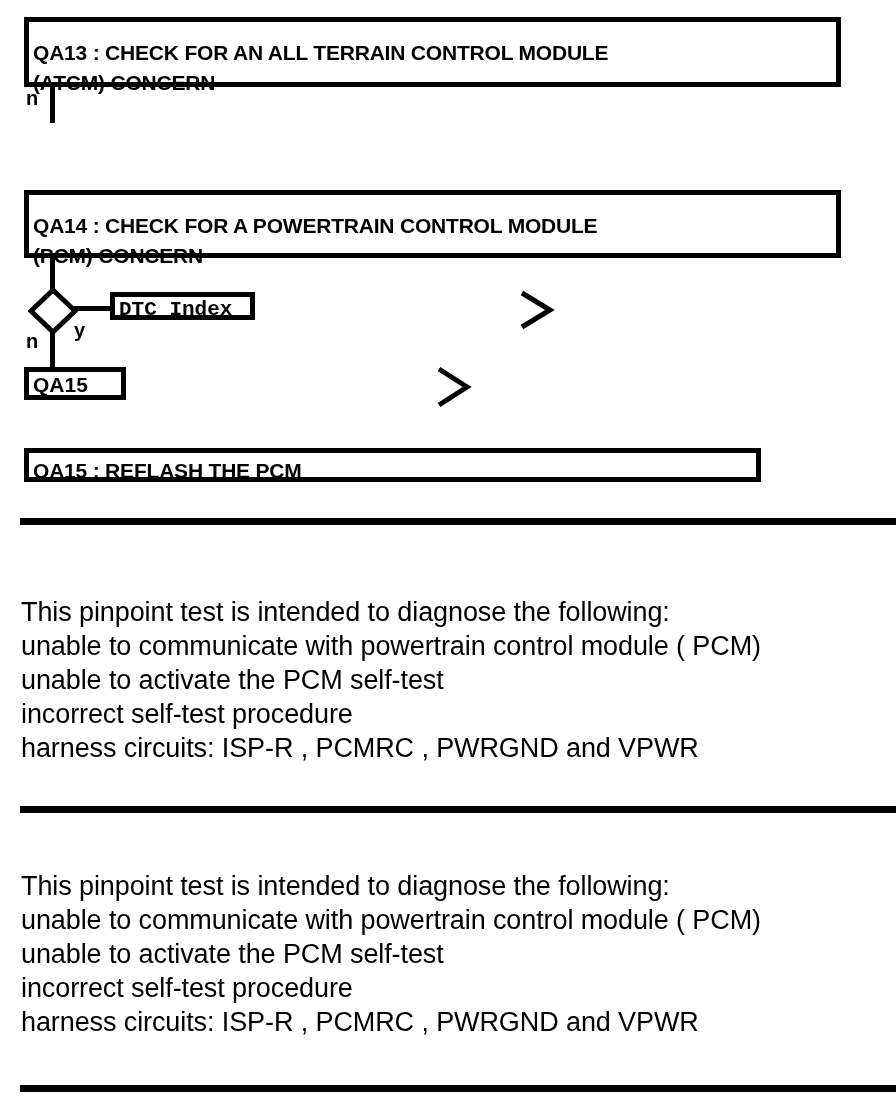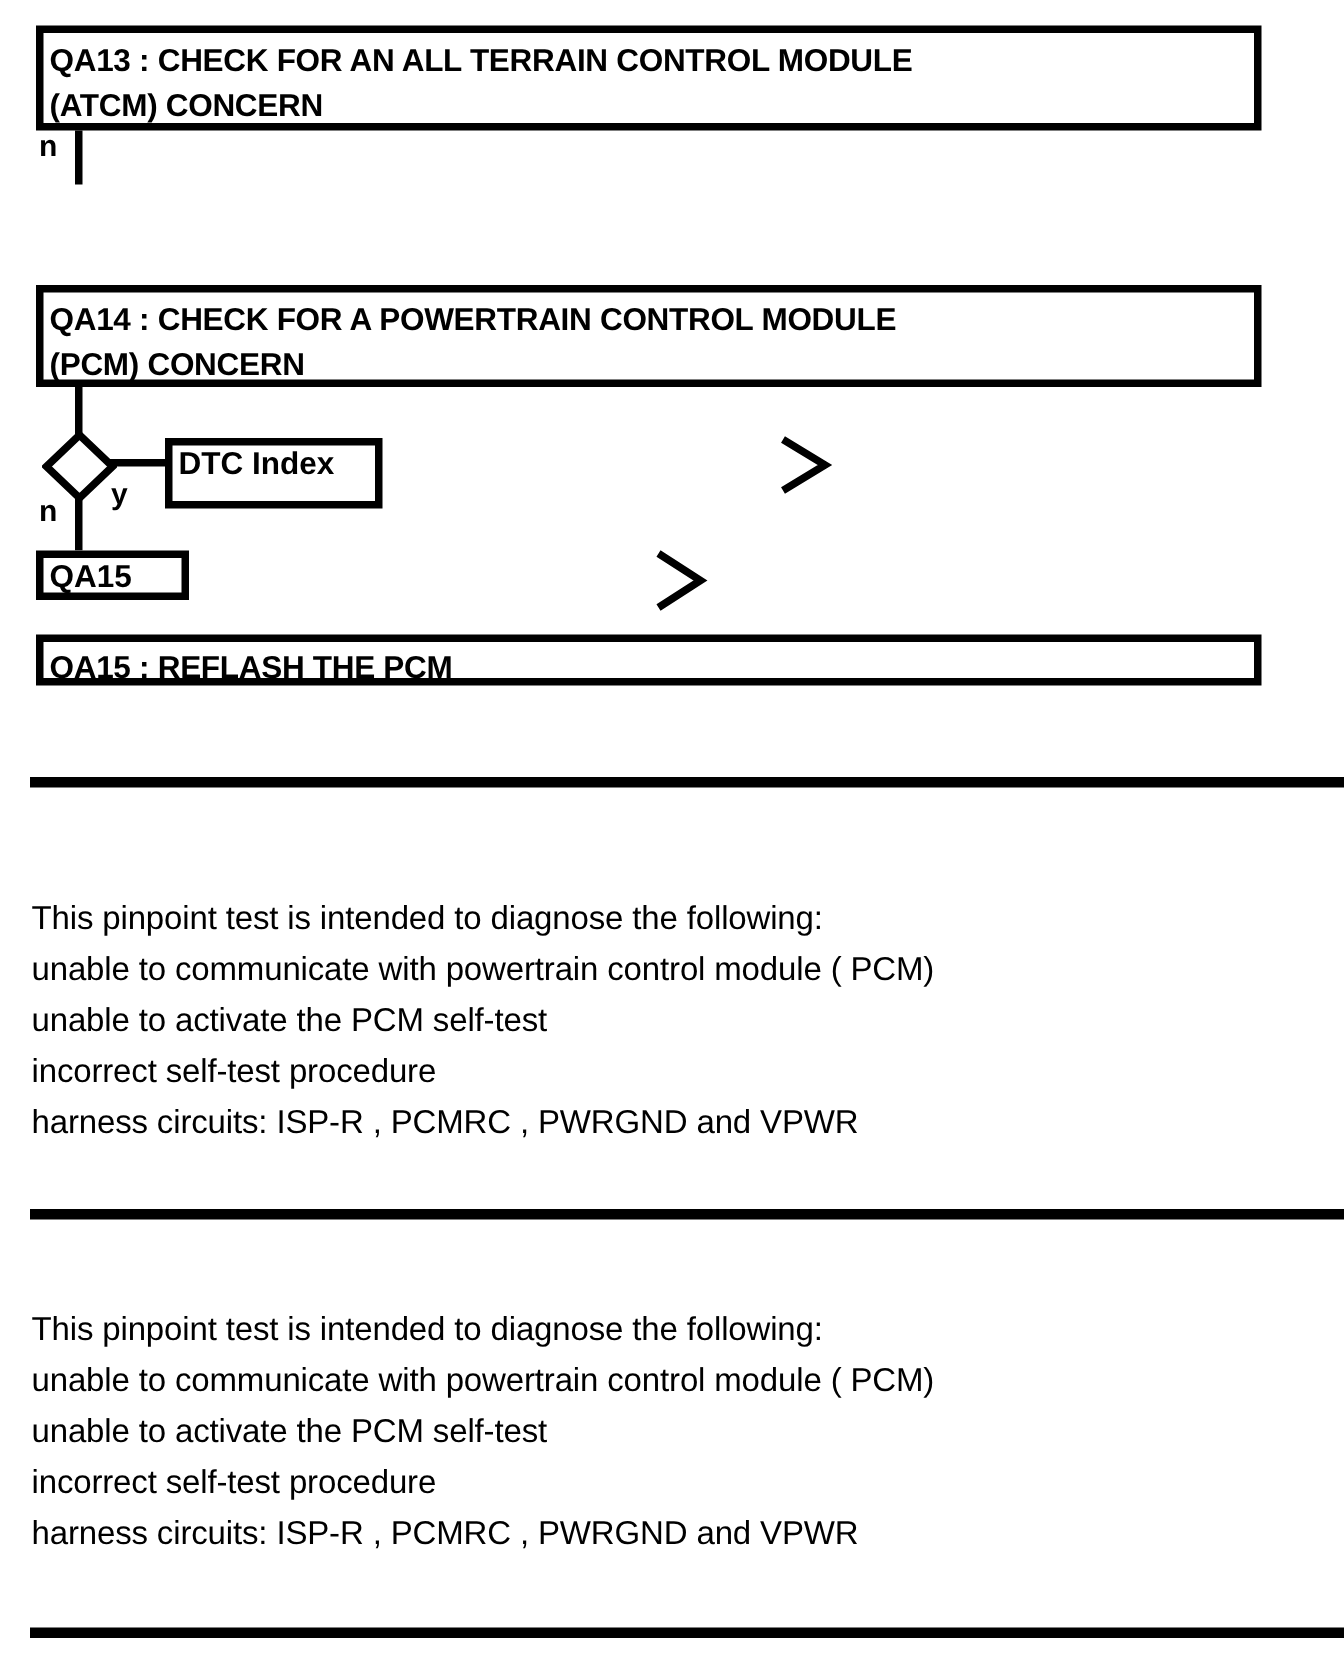--- a/index.html
+++ b/index.html
@@ -25,21 +25,21 @@
     box-sizing: border-box;
     border: 5px solid #000000;
     background: #ffffff;
     font-weight: bold;
     font-size: 21px;
     line-height: 1.42;
     letter-spacing: -0.2px;
     padding: 3px 0 0 4px;
     white-space: pre-line;
   }
-  .proc-box.two-line { padding-top: 4px; }
+  .proc-box.two-line { padding-top: 16px; }
 
   
   .ref-box {
     position: absolute;
     box-sizing: border-box;
     border: 5px solid #000000;
     background: #ffffff;
     font-weight: bold;
     font-size: 21px;
     line-height: 23px;
@@ -78,21 +78,21 @@
   
   .rule {
     position: absolute;
     background: #000000;
     height: 7px;
   }
 
   
   .para {
     position: absolute;
-    font-size: 22px;
+    font-size: 27px;
     line-height: 34px;
     letter-spacing: -0.1px;
     white-space: pre-line;
     color: #000000;
   }
 </style>
 </head>
 <body>
 
 <div id="canvas">
@@ -109,36 +109,36 @@
 
   <div class="vline" style="left:50px; top:258px; height:36px;"></div>
 
   <svg class="diamond" style="left:28px; top:287px;" width="50" height="48" viewBox="0 0 50 48">
     <polygon points="25,3 47,24 25,45 3,24" fill="#ffffff" stroke="#000000" stroke-width="5"></polygon>
   </svg>
 
   <div class="hline" style="left:73px; top:306px; width:40px;"></div>
   <div class="branch-label" style="left:74px; top:320px;">y</div>
 
-  <div class="ref-box" style="left:110px; top:292px; width:145px; height:47px;">DTC Index</div>
+  <div class="ref-box" style="left:110px; top:292px; width:145px; height:28px;font-family:Liberation Mono, monospace;">DTC Index</div>
 
   <div class="vline" style="left:50px; top:332px; height:35px;"></div>
   <div class="branch-label" style="left:26px; top:331px;">n</div>
 
   <div class="ref-box" style="left:24px; top:367px; width:102px; height:33px;">QA15</div>
 
   <svg class="chevron" style="left:517px; top:289px;" width="40" height="42" viewBox="0 0 40 42">
     <polyline points="5,4 33,21 5,38" fill="none" stroke="#000000" stroke-width="5"></polyline>
   </svg>
 
   <svg class="chevron" style="left:434px; top:365px;" width="40" height="44" viewBox="0 0 40 44">
     <polyline points="5,4 33,22 5,40" fill="none" stroke="#000000" stroke-width="5"></polyline>
   </svg>
 
-  <div class="proc-box" style="left:24px; top:423px; width:817px; height:34px;">QA15 : REFLASH THE PCM</div>
+  <div class="proc-box" style="left:24px; top:448px; width:737px; height:34px;">QA15 : REFLASH THE PCM</div>
 
   <div class="rule" style="left:20px; top:518px; width:876px;"></div>
 
   <div class="para" style="left:21px; top:595px; width:860px;">This pinpoint test is intended to diagnose the following:
 unable to communicate with powertrain control module ( PCM)
 unable to activate the PCM self-test
 incorrect self-test procedure
 harness circuits: ISP-R , PCMRC , PWRGND and VPWR</div>
 
   <div class="rule" style="left:20px; top:806px; width:876px;"></div>

